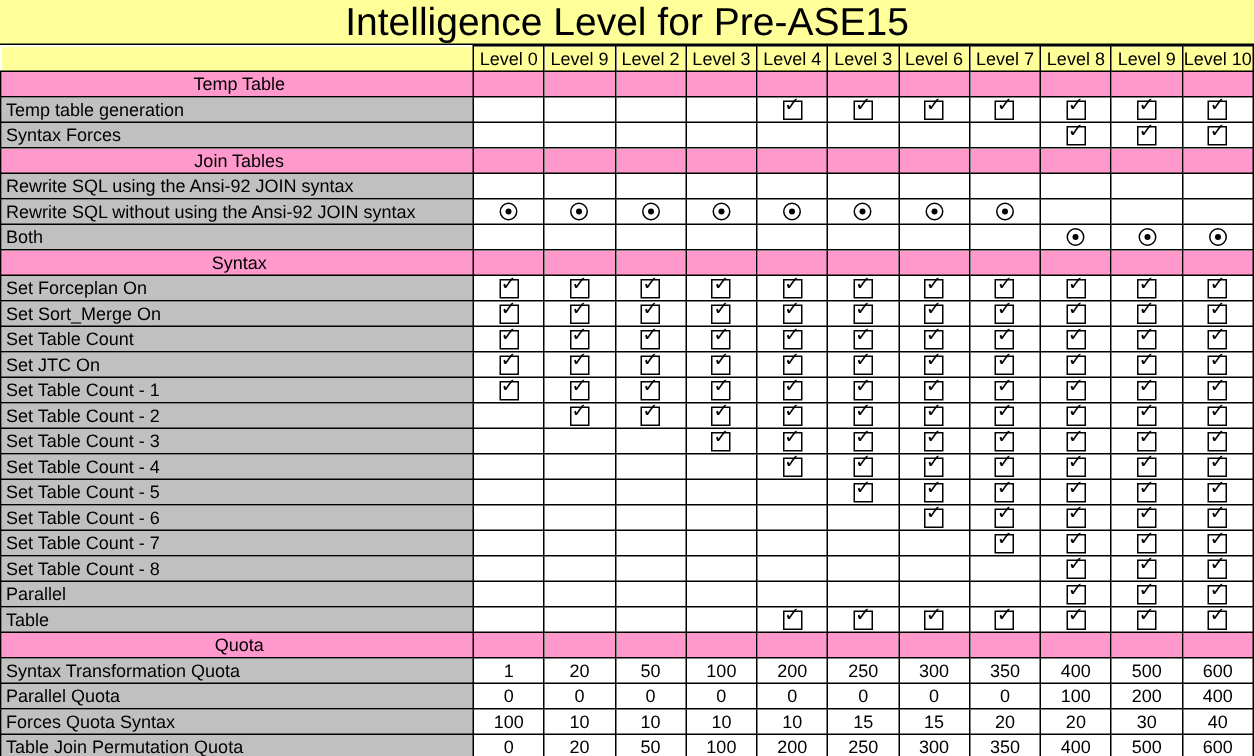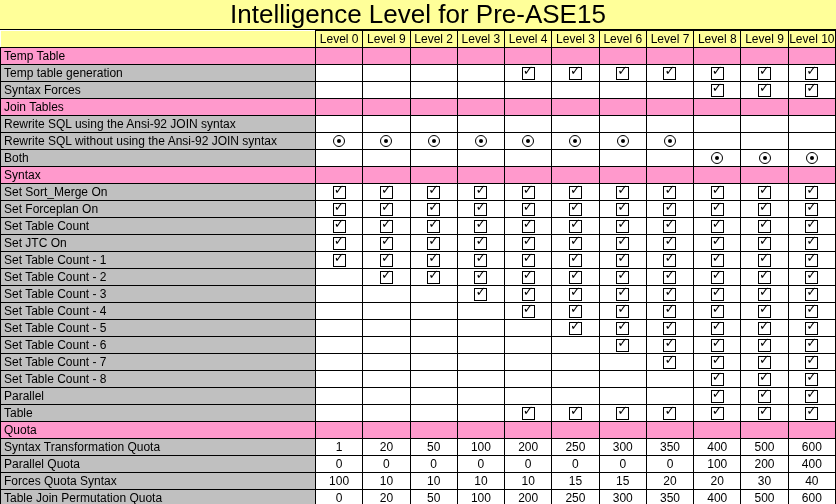--- a/index.html
+++ b/index.html
@@ -21,21 +21,21 @@
   th,td{
     height:16px;padding:0;border:1px solid #000;
     font-size:12px;font-weight:normal;line-height:15px;
     overflow:hidden;white-space:nowrap;
   }
   th.level-header{background:var(--yellow,#ffff99);text-align:center;}
   th.corner{background:var(--yellow,#ffff99);border-left:none;border-top:none;}
   td.label{background:var(--gray,#c0c0c0);padding-left:3px;text-align:left;}
   td.level{background:#fff;text-align:center;vertical-align:middle;}
   tr.section td{background:var(--pink,#ff99cc);}
-  tr.section td.label{padding-left:3px;}
+  tr.section td.label{padding-left:3px;text-align:center;}
   .checkbox{
     display:inline-block;width:11px;height:11px;background:#fff;
     border:1px solid #000;position:relative;vertical-align:middle;
   }
   .checkbox .mark{
     position:absolute;left:0px;top:-4px;
     font-family:"DejaVu Sans", sans-serif;
     font-size:13px;font-weight:bold;line-height:13px;color:#000;
   }
   .radio{
@@ -191,35 +191,35 @@
           <td class="level"></td>
           <td class="level"></td>
           <td class="level"></td>
           <td class="level"></td>
           <td class="level"></td>
           <td class="level"></td>
           <td class="level"></td>
           <td class="level"></td>
         </tr>
         <tr>
+          <td class="label">Set Forceplan On</td>
+          <td class="level"><span class="checkbox"><span class="mark">✓</span></span></td>
+          <td class="level"><span class="checkbox"><span class="mark">✓</span></span></td>
+          <td class="level"><span class="checkbox"><span class="mark">✓</span></span></td>
+          <td class="level"><span class="checkbox"><span class="mark">✓</span></span></td>
+          <td class="level"><span class="checkbox"><span class="mark">✓</span></span></td>
+          <td class="level"><span class="checkbox"><span class="mark">✓</span></span></td>
+          <td class="level"><span class="checkbox"><span class="mark">✓</span></span></td>
+          <td class="level"><span class="checkbox"><span class="mark">✓</span></span></td>
+          <td class="level"><span class="checkbox"><span class="mark">✓</span></span></td>
+          <td class="level"><span class="checkbox"><span class="mark">✓</span></span></td>
+          <td class="level"><span class="checkbox"><span class="mark">✓</span></span></td>
+        </tr>
+        <tr>
           <td class="label">Set Sort_Merge On</td>
-          <td class="level"><span class="checkbox"><span class="mark">✓</span></span></td>
-          <td class="level"><span class="checkbox"><span class="mark">✓</span></span></td>
-          <td class="level"><span class="checkbox"><span class="mark">✓</span></span></td>
-          <td class="level"><span class="checkbox"><span class="mark">✓</span></span></td>
-          <td class="level"><span class="checkbox"><span class="mark">✓</span></span></td>
-          <td class="level"><span class="checkbox"><span class="mark">✓</span></span></td>
-          <td class="level"><span class="checkbox"><span class="mark">✓</span></span></td>
-          <td class="level"><span class="checkbox"><span class="mark">✓</span></span></td>
-          <td class="level"><span class="checkbox"><span class="mark">✓</span></span></td>
-          <td class="level"><span class="checkbox"><span class="mark">✓</span></span></td>
-          <td class="level"><span class="checkbox"><span class="mark">✓</span></span></td>
-        </tr>
-        <tr>
-          <td class="label">Set Forceplan On</td>
           <td class="level"><span class="checkbox"><span class="mark">✓</span></span></td>
           <td class="level"><span class="checkbox"><span class="mark">✓</span></span></td>
           <td class="level"><span class="checkbox"><span class="mark">✓</span></span></td>
           <td class="level"><span class="checkbox"><span class="mark">✓</span></span></td>
           <td class="level"><span class="checkbox"><span class="mark">✓</span></span></td>
           <td class="level"><span class="checkbox"><span class="mark">✓</span></span></td>
           <td class="level"><span class="checkbox"><span class="mark">✓</span></span></td>
           <td class="level"><span class="checkbox"><span class="mark">✓</span></span></td>
           <td class="level"><span class="checkbox"><span class="mark">✓</span></span></td>
           <td class="level"><span class="checkbox"><span class="mark">✓</span></span></td>

